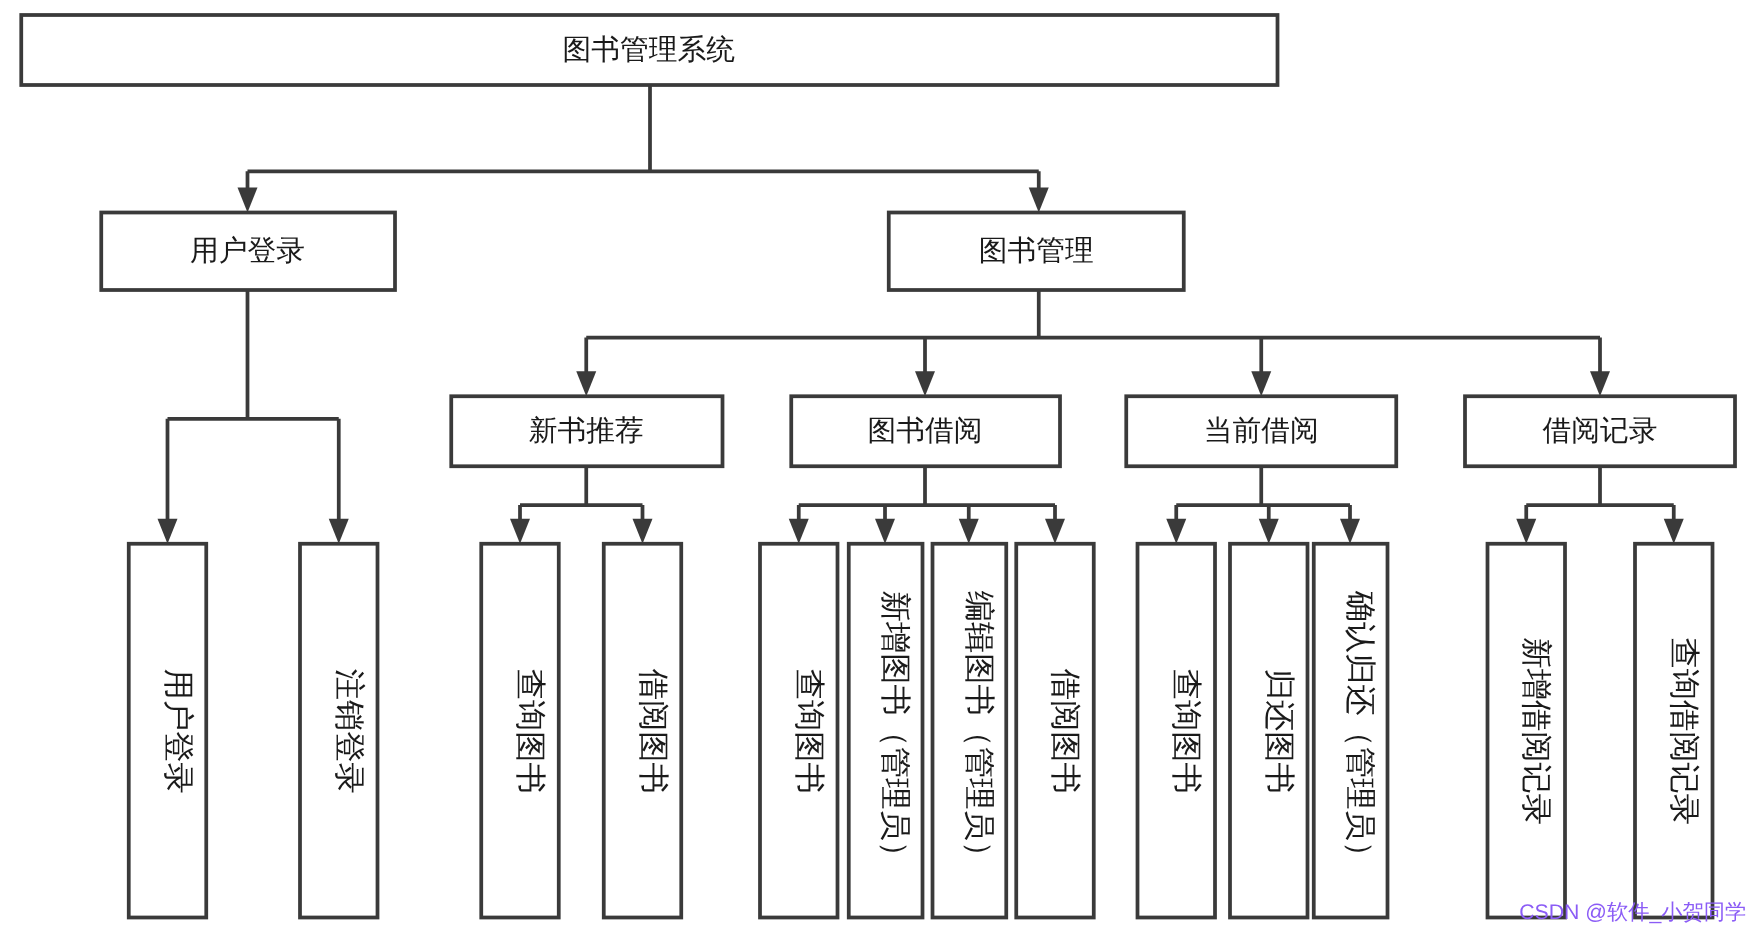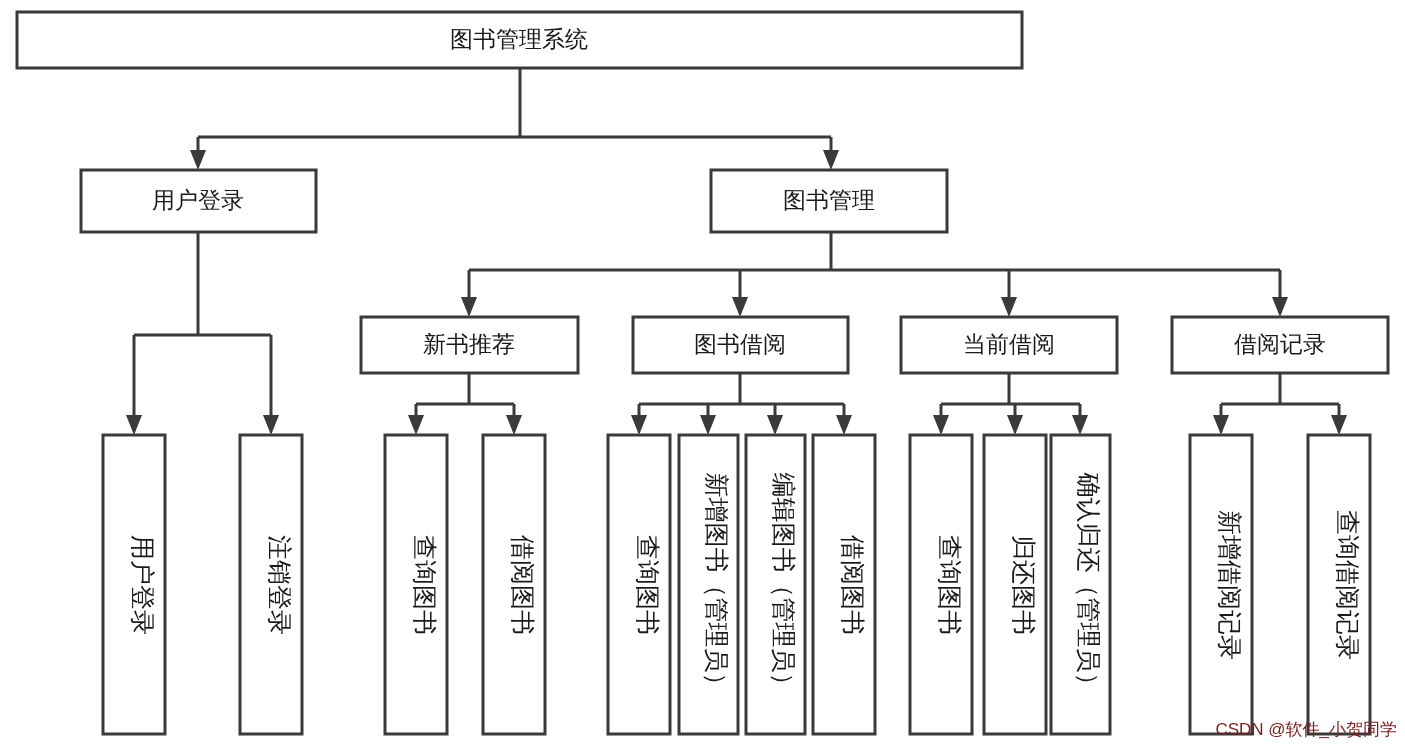--- a/index.html
+++ b/index.html
@@ -45,21 +45,21 @@
   .arrow-head {
     fill: #3a3a3a;
     stroke: none;
   }
   .watermark {
     position: absolute;
     right: 8px;
     bottom: 6px;
     font-family: "Liberation Sans", "DejaVu Sans", sans-serif;
     font-size: 17px;
-    color: #7f1d1d;
+    color: #8b5cf6;
     white-space: nowrap;
     pointer-events: none;
     user-select: none;
   }
 </style>
 </head>
 <body>
 
 <svg id="diagram" viewBox="0 0 1405 747" xmlns="http://www.w3.org/2000/svg">
 

